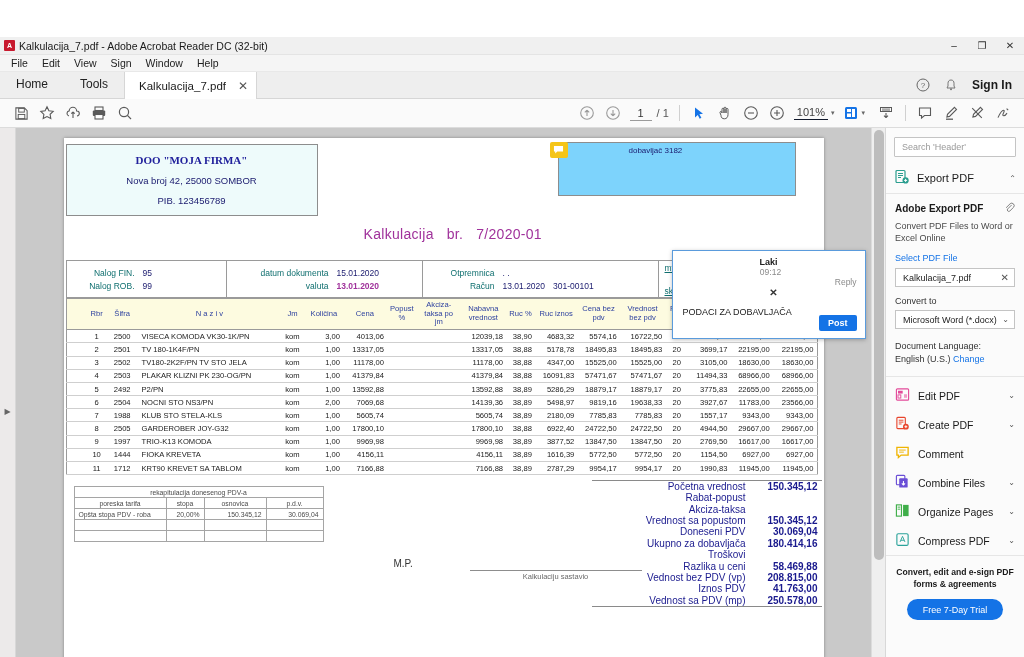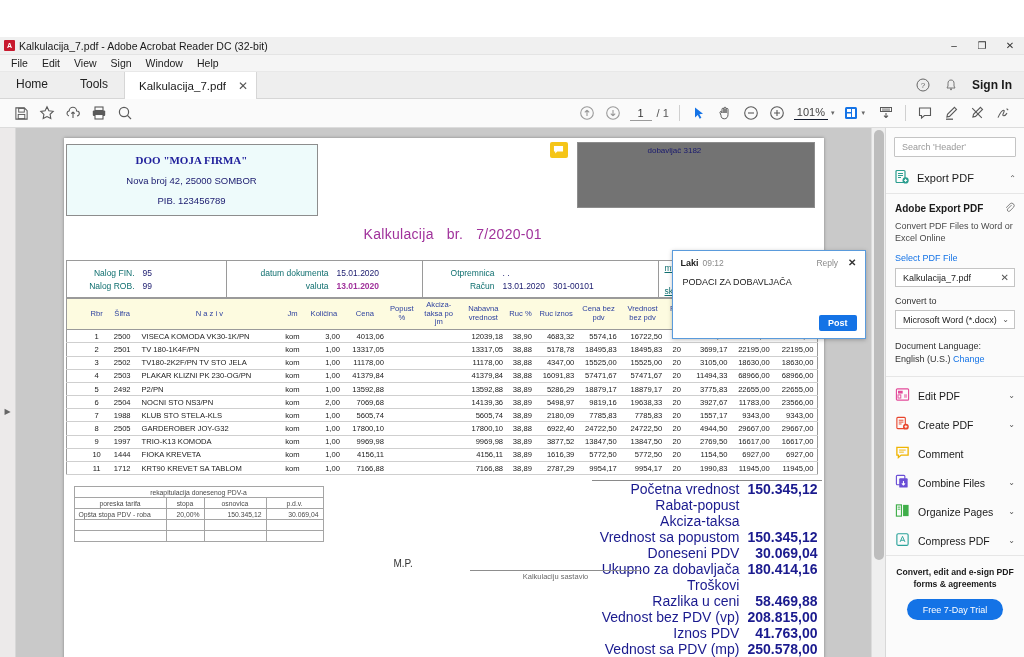--- a/index.html
+++ b/index.html
@@ -160,51 +160,51 @@
 
   .recap { position: absolute; left: 10px; top: 348px; width: 250px; border-collapse: collapse; }
   .recap td, .recap th {
     border: 1px solid #a5a5a5; font-size: 6.8px; color: #4a4a4a;
     padding: 1.5px 4px; font-weight: normal; height: 11px;
   }
   .recap .rtitle { text-align: center; color: #4a4a4a; }
   .recap .rhead { text-align: center; }
 
   .totals { position: absolute; right: 2px; top: 342px; width: 230px; border-collapse: collapse; }
-  .totals td { font-size: 14px; color: #1a1a8e; padding: 0 4px; height: 11.4px; }
+  .totals td { font-size: 10px; color: #1a1a8e; padding: 0 4px; height: 11.4px; }
   .totals td.lbl { text-align: right; }
   .totals td.val { text-align: right; font-weight: bold; width: 72px; }
   .totals tr.underline td { border-bottom: 1px solid #8a8a8a; }
   .totals tr.topline td { border-top: 1px solid #8a8a8a; }
 
   .mp { position: absolute; left: 330px; top: 420px; font-size: 10px; color: #333; }
   .sigline { position: absolute; left: 406px; top: 432px; width: 172px; border-top: 1px solid #8d8d8d; }
   .sigcap { position: absolute; left: 406px; top: 434px; width: 172px; text-align: center; font-size: 7.5px; color: #6a6a6a; }
 
   .docfoot-line { position: absolute; left: 2px; right: 2px; top: 538px; border-top: 1px solid #bdbdbd; }
   .created { position: absolute; left: 360px; top: 542px; font-size: 6px; color: #555; }
   .strana { position: absolute; right: 10px; top: 542px; font-size: 7.5px; color: #333; }
 
   
   .cmt-note {
     position: absolute; left: 486px; top: 4px; width: 18px; height: 16px;
     background: #f5c518; border-radius: 2px; display: flex;
     align-items: center; justify-content: center;
   }
   .cmt-target {
-    position: absolute; left: 513px; top: 4px; width: 238px; height: 66px;
-    background: #737373; border: 1px solid #8d8d8d;
+    position: absolute; left: 494px; top: 4px; width: 238px; height: 54px;
+    background: #7dd3fc; border: 1px solid #8d8d8d;
   }
   .cmt-target-txt { position: absolute; left: 70px; top: 3px; font-size: 8px; color: #1a1a6e; }
   .cmt-pop {
     position: absolute; left: 608px; top: 112px; width: 194px; height: 89px;
     background: #fff; border: 1px solid #5a9bdc; box-shadow: 0 1px 4px rgba(0,0,0,.25);
     z-index: 20; font-family: "Liberation Sans", sans-serif;
   }
-  .cmt-head { display: flex; align-items: center; padding: 6px 8px 0 8px; }
+  .cmt-head { display: flex; align-items: center; padding: 6px 8px 0 8px; flex-direction: column; }
   .cmt-author { font-size: 9px; font-weight: bold; color: #222; }
   .cmt-time { font-size: 8.5px; color: #8a8a8a; margin-left: 4px; }
   .cmt-reply { margin-left: auto; font-size: 8.5px; color: #8a8a8a; }
   .cmt-close { margin-left: 10px; font-size: 10px; color: #333; font-weight: bold; }
   .cmt-text { padding: 9px 10px; font-size: 9px; color: #1a1a1a; }
   .cmt-post {
     position: absolute; right: 8px; bottom: 7px; background: #1473e6; color: #fff;
     font-size: 9px; padding: 3px 9px; border-radius: 2px; font-weight: bold;
   }
 

